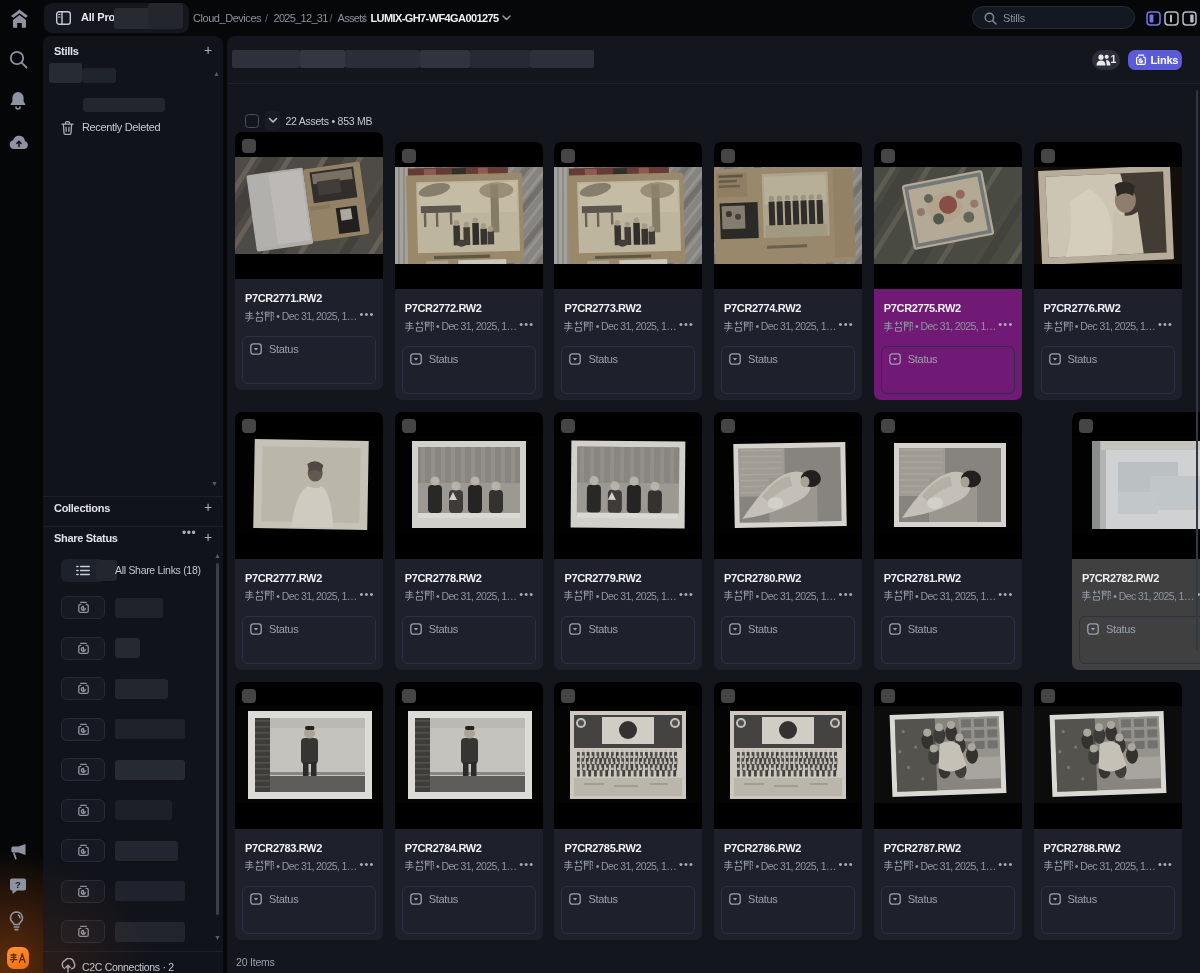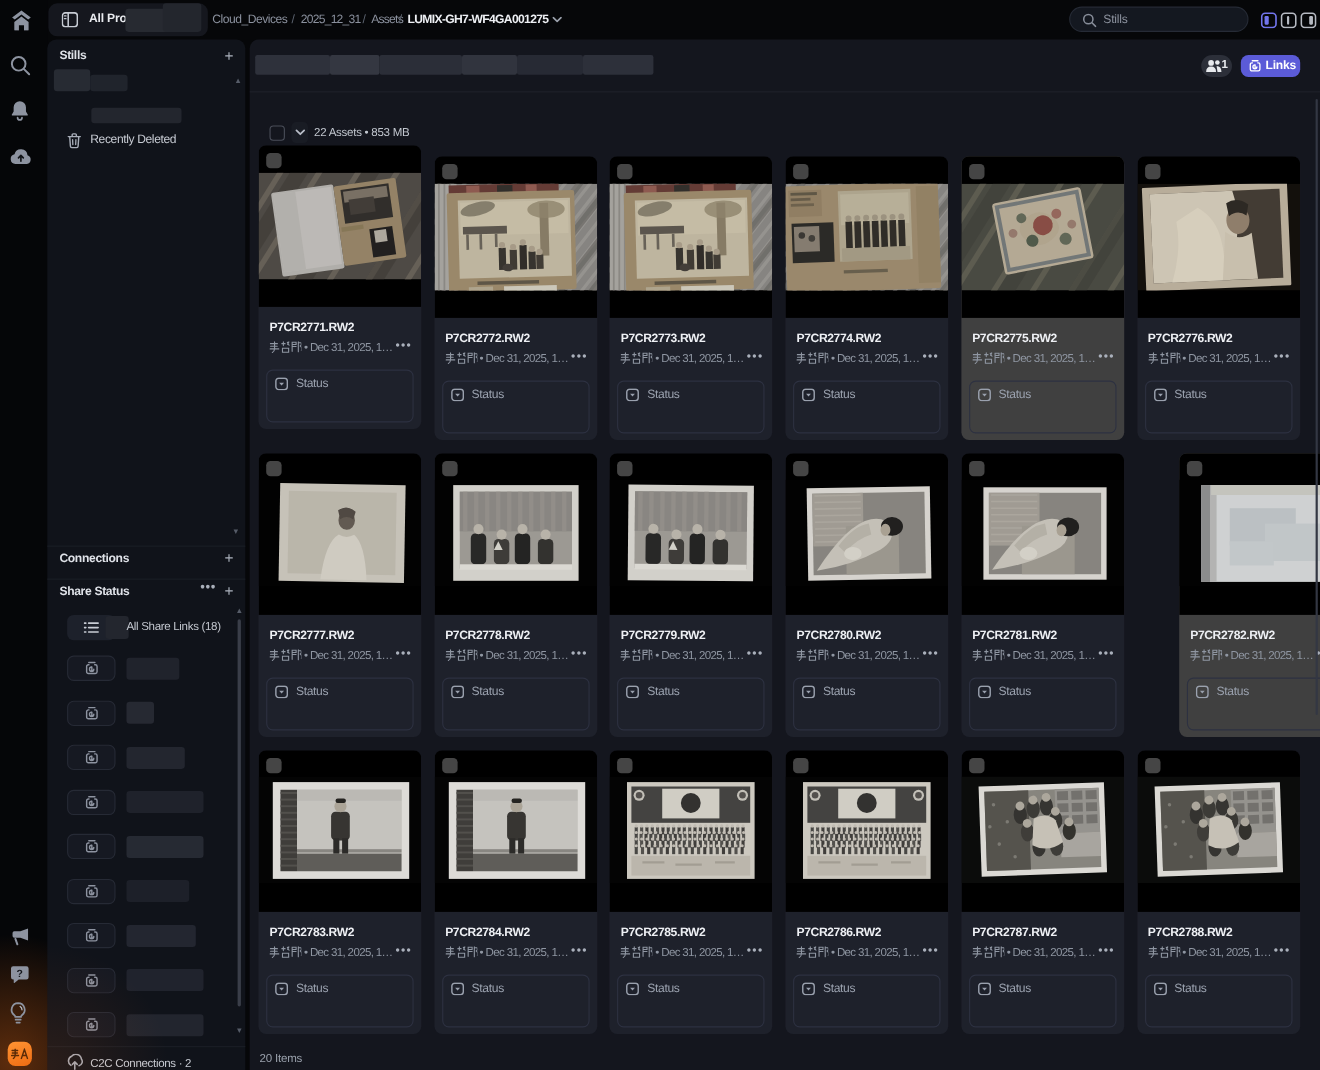--- a/index.html
+++ b/index.html
@@ -97,21 +97,21 @@
 <div class="sk" style="left:39px;top:32px;width:34px;height:15px;background:#20242c;"></div>
 <div class="sk" style="left:40px;top:62px;width:82px;height:14px;background:#23262e;"></div>
 <div class="abs ico" style="left:18px;top:84.5px;"><svg width="13" height="14" viewBox="0 0 13 14">
         <path d="M1 3.2 h11 M4.6 3 V1.6 A0.9 0.9 0 0 1 5.5 0.7 h2 a0.9 0.9 0 0 1 0.9 0.9 V3 M2.4 3.4 L3 12 a1.4 1.4 0 0 0 1.4 1.3 h4.2 A1.4 1.4 0 0 0 10 12 l0.6 -8.6" fill="none" stroke="#a7adb8" stroke-width="1.3" stroke-linecap="round"></path>
         <path d="M5 6 l0.2 4.4 M8 6 l-0.2 4.4" stroke="#a7adb8" stroke-width="1.2" stroke-linecap="round"></path>
       </svg></div>
 <div class="txt" style="left:39px;top:85px;font-size:11px;color:#c6cad2;letter-spacing:-0.35px;">Recently Deleted</div>
 <div class="abs" style="left:170px;top:34px;color:#565c68;font-size:7px;">▲</div>
 <div class="abs" style="left:168px;top:444px;color:#565c68;font-size:7px;">▼</div>
 <div class="abs" style="left:0;top:460px;width:180px;height:1px;background:#1b1e26;"></div>
-<div class="txt" style="left:11px;top:466px;font-size:11px;font-weight:bold;color:#dfe2e8;letter-spacing:-0.3px;">Connections</div>
+<div class="txt" style="left:11px;top:466px;font-size:11px;font-weight:bold;color:#dfe2e8;letter-spacing:-0.3px;">Collections</div>
 <div class="txt" style="left:161px;top:463px;font-size:14px;color:#aab0bb;">+</div>
 <div class="abs" style="left:0;top:490px;width:180px;height:1px;background:#1b1e26;"></div>
 <div class="txt" style="left:11px;top:496px;font-size:11px;font-weight:bold;color:#dfe2e8;letter-spacing:-0.3px;">Share Status</div>
 <div class="txt" style="left:139px;top:490px;font-size:12px;color:#aab0bb;letter-spacing:0.6px;">•••</div>
 <div class="txt" style="left:161px;top:493px;font-size:14px;color:#aab0bb;">+</div>
 <div class="abs" style="left:18px;top:523px;width:44px;height:23px;border-radius:6px;background:#1d212b;"></div>
 <div class="abs ico" style="left:33px;top:529px;"><svg width="14" height="11" viewBox="0 0 14 11">
         <path d="M0.8 1.5 h1.2 M0.8 5.5 h1.2 M0.8 9.5 h1.2 M4.6 1.5 h8.6 M4.6 5.5 h8.6 M4.6 9.5 h8.6" stroke="#c9cdd5" stroke-width="1.5" stroke-linecap="round"></path>
       </svg></div>
 <div class="sk" style="left:53px;top:524px;width:21px;height:21px;background:#23262e;"></div>
@@ -646,21 +646,21 @@
       </svg>&nbsp;• Dec 31, 2025, 1…</div>
 <div class="txt" style="left:124.5px;top:176px;font-size:11px;color:#aab0bb;letter-spacing:1.2px;">•••</div>
 <div class="abs" style="left:7px;top:204px;width:134px;height:48px;border-radius:6px;border:1px solid #2d3141;">
       <span class="ico" style="position:absolute;left:7px;top:6px"><svg width="12" height="12" viewBox="0 0 12 12">
           <rect x="0.8" y="0.8" width="10.4" height="10.4" rx="2.6" fill="none" stroke="#9aa1ae" stroke-width="1.3"></rect>
           <path d="M3.8 5 L6 7.4 L8.2 5 Z" fill="#9aa1ae"></path>
         </svg></span>
       <span style="position:absolute;left:26px;top:6px;font-size:11px;color:#9aa1ae;letter-spacing:-0.3px;">Status</span>
     </div>
 </div>
-<div class="abs" style="left:873.8px;top:142.0px;width:148px;height:258px;border-radius:7px;background:#404040;overflow:hidden;">
+<div class="abs" style="left:873.8px;top:142.0px;width:148px;height:258px;border-radius:7px;background:#701a75;overflow:hidden;">
 <div class="abs" style="left:0;top:0;width:148px;height:147px;background:#000;">
 <div class="abs ico" style="left:0;top:24.5px;width:148px;height:97px;filter:brightness(0.97) saturate(0.82);"><svg width="148" height="97" viewBox="0 0 148 97" preserveAspectRatio="none">
           <rect width="148" height="97" fill="#55564c"></rect>
           <rect x="-120" y="-40" width="5" height="240" fill="#8b8870" opacity="0.5" transform="rotate(32 74 48)"></rect>
           <rect x="-90" y="-40" width="5" height="240" fill="#8b8870" opacity="0.5" transform="rotate(32 74 48)"></rect>
           <rect x="-60" y="-40" width="5" height="240" fill="#8b8870" opacity="0.5" transform="rotate(32 74 48)"></rect>
           <rect x="-30" y="-40" width="5" height="240" fill="#8b8870" opacity="0.5" transform="rotate(32 74 48)"></rect>
           <rect x="0" y="-40" width="5" height="240" fill="#8b8870" opacity="0.5" transform="rotate(32 74 48)"></rect>
           <rect x="30" y="-40" width="5" height="240" fill="#8b8870" opacity="0.5" transform="rotate(32 74 48)"></rect>
           <rect x="60" y="-40" width="5" height="240" fill="#8b8870" opacity="0.5" transform="rotate(32 74 48)"></rect>

